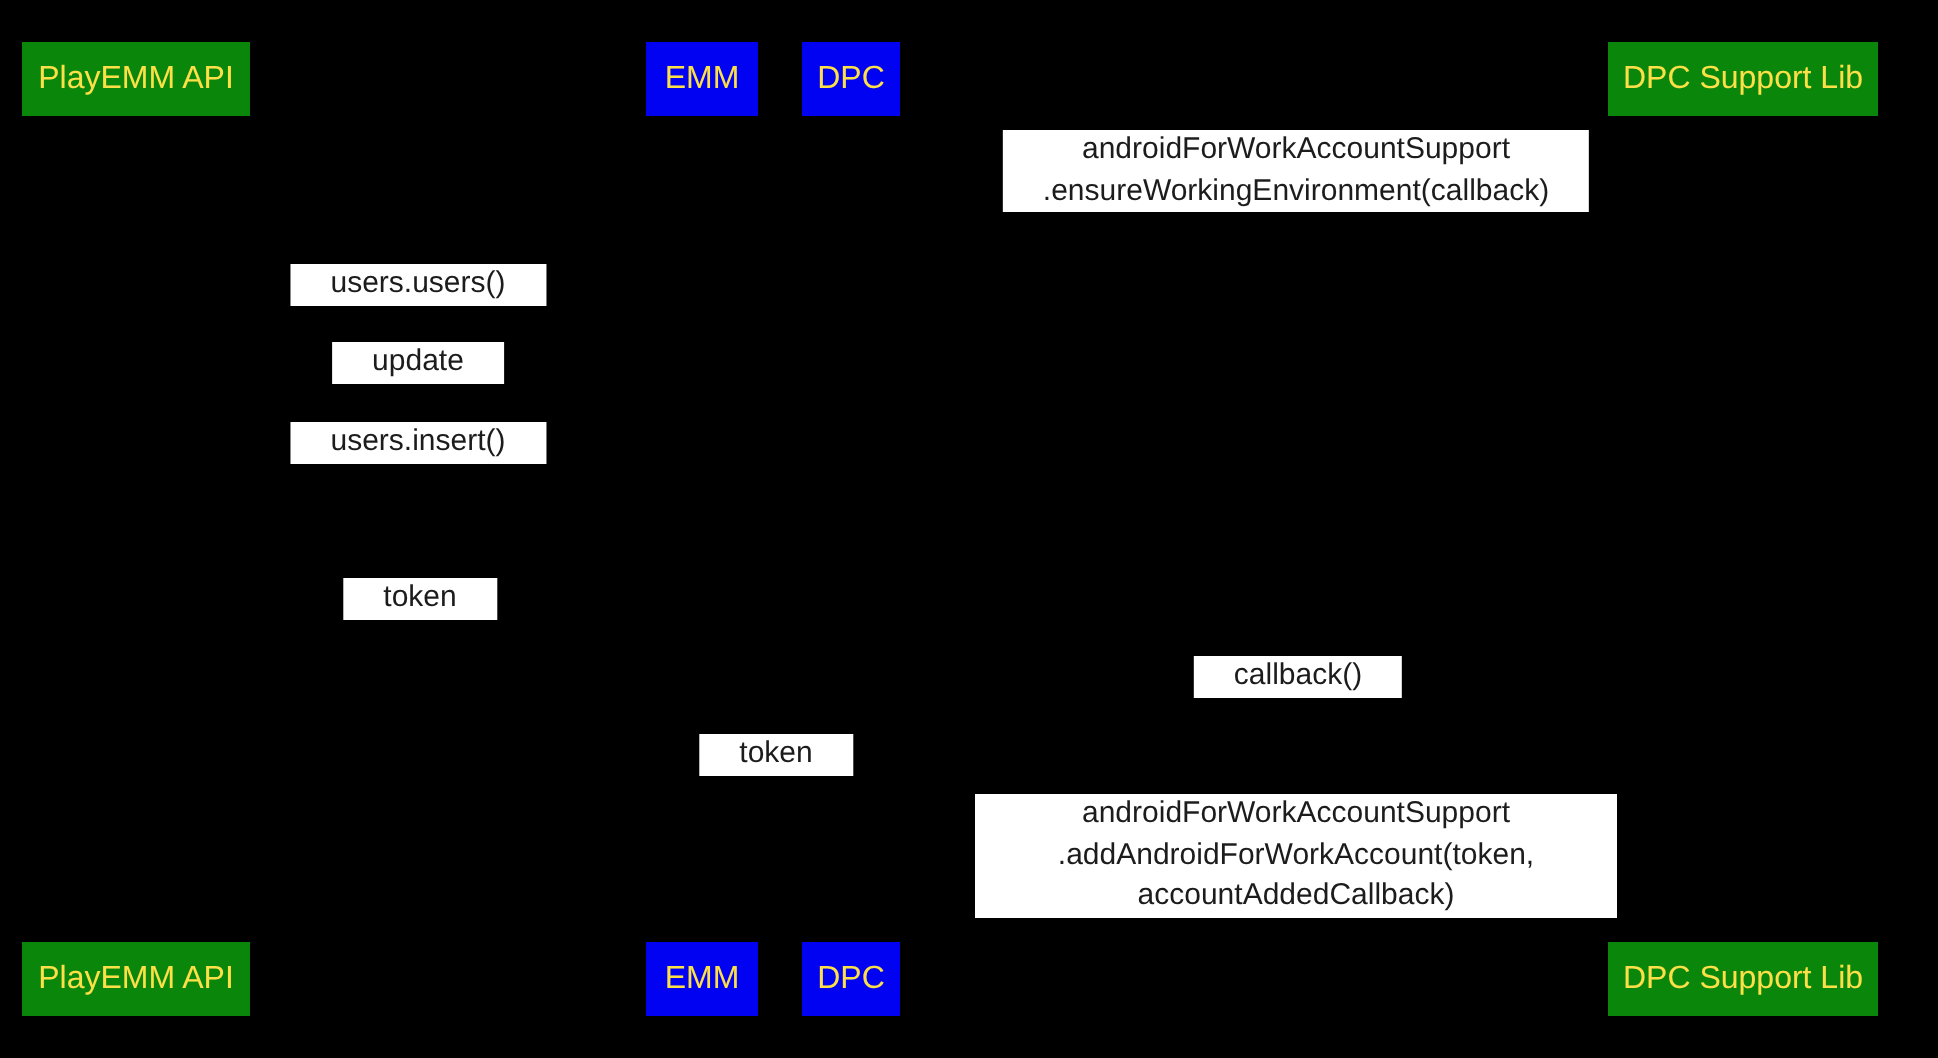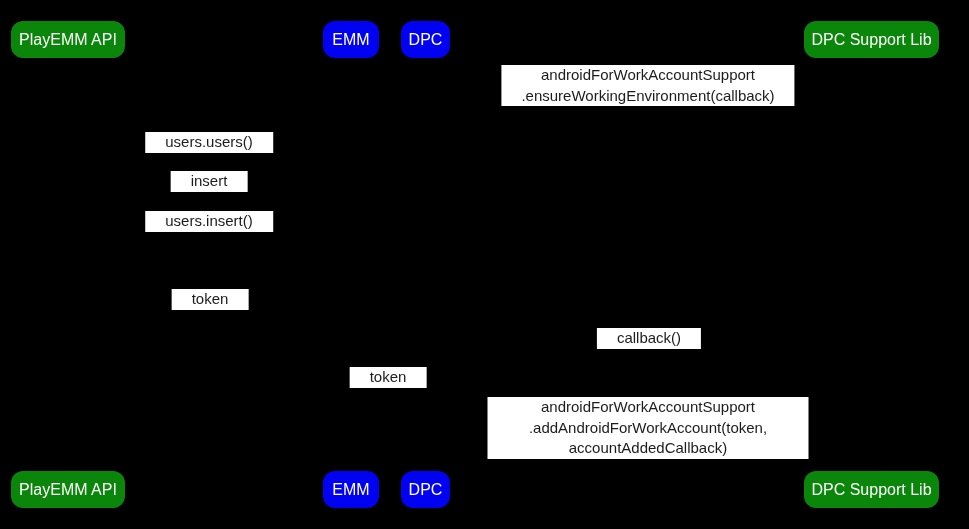--- a/index.html
+++ b/index.html
@@ -14,25 +14,24 @@
     background: #000000;
     overflow: hidden;
     font-family: "Liberation Sans", sans-serif;
   }
   .participant {
     position: absolute;
     height: 37px;
     display: flex;
     align-items: center;
     justify-content: center;
-    color: #ffffff;
+    color: #fde047;
     font-size: 16px;
     white-space: nowrap;
     box-sizing: border-box;
-    border-radius: 12px;
   }
   .participant.green { background: #0a870a; }
   .participant.blue  { background: #0202f2; }
   .message {
     position: absolute;
     transform: translateX(-50%);
     background: #ffffff;
     color: #1c1c1c;
     font-size: 15px;
     line-height: 20.5px;
@@ -47,21 +46,21 @@
 <div class="canvas">
 
   <div class="participant green" style="left:11px;  top:21px; width:114px;">PlayEMM API</div>
   <div class="participant blue" style="left:323px; top:21px; width:56px;">EMM</div>
   <div class="participant blue" style="left:401px; top:21px; width:49px;">DPC</div>
   <div class="participant green" style="left:804px; top:21px; width:135px;">DPC Support Lib</div>
 
   <div class="message" style="left:648px; top:65px;">androidForWorkAccountSupport
 .ensureWorkingEnvironment(callback)</div>
   <div class="message" style="left:209px; top:132px;">users.users()</div>
-  <div class="message" style="left:209px; top:171px;">insert</div>
+  <div class="message" style="left:209px; top:171px;">update</div>
   <div class="message" style="left:209px; top:211px;">users.insert()</div>
   <div class="message" style="left:210px; top:289px;">token</div>
   <div class="message" style="left:649px; top:328px;">callback()</div>
   <div class="message" style="left:388px; top:367px;">token</div>
   <div class="message" style="left:648px; top:397px;">androidForWorkAccountSupport
 .addAndroidForWorkAccount(token, accountAddedCallback)</div>
 
   <div class="participant green" style="left:11px;  top:471px; width:114px;">PlayEMM API</div>
   <div class="participant blue" style="left:323px; top:471px; width:56px;">EMM</div>
   <div class="participant blue" style="left:401px; top:471px; width:49px;">DPC</div>

